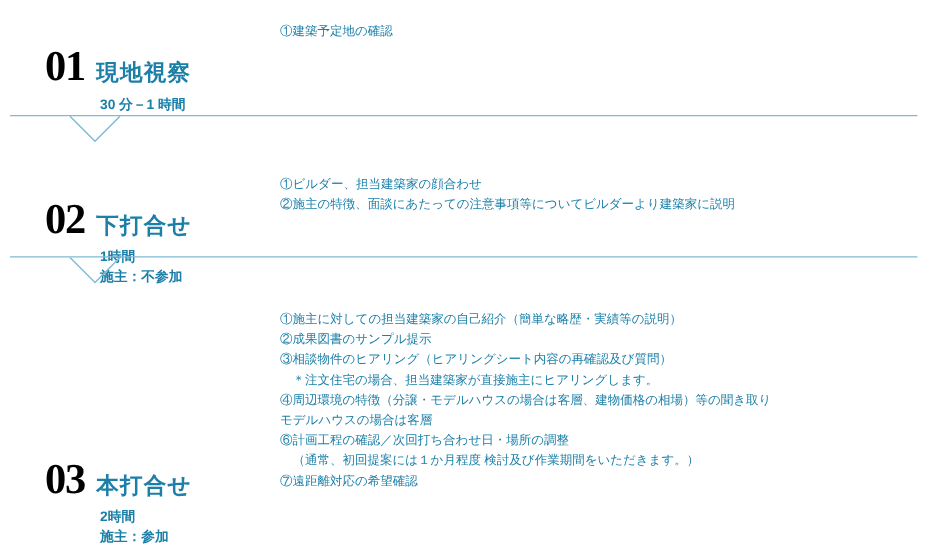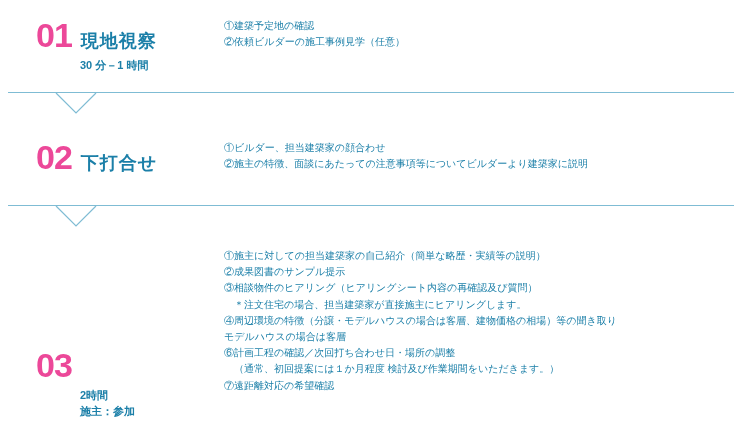--- a/index.html
+++ b/index.html
@@ -30,26 +30,27 @@
     top: 0;
     width: 175px;
     text-align: left;
   }
   .head-row {
     display: flex;
     align-items: baseline;
     white-space: nowrap;
   }
   .num {
-    font-family: Liberation Sans, sans-serif;
+    font-family: Liberation Serif, serif;
     font-size: 34px;
     font-weight: bold;
     letter-spacing: -1px;
-    color: #ec4899;
+    color: #000000;
     line-height: 1;
+    margin-top: 19px;
   }
   .title {
     font-size: 18px;
     font-weight: bold;
     color: #1b7fa8;
     margin-left: 9px;
     line-height: 1;
     letter-spacing: 1px;
   }
   .sub {
@@ -107,55 +108,59 @@
       <div class="head-row">
         <span class="num">01</span>
         <span class="title">現地視察</span>
       </div>
       <div class="sub">
         <span class="sub-line">30 分－1 時間</span>
       </div>
     </div>
     <div class="items">
       <div class="item">①建築予定地の確認</div>
-      <div class="item">②依頼ビルダーの施工事例見学（任意）</div>
     </div>
   </div>
 
   <div class="divider" style="top:92px;">
     <div class="bar"></div>
     <svg width="726" height="26" viewBox="0 0 726 26">
       <polyline points="48,1 68,21 88,1" fill="none" stroke="#7fbcd4" stroke-width="1.2"></polyline>
     </svg>
   </div>
 
   <div class="step" id="step-1" style="top:140px;">
     <div class="step-head">
       <div class="head-row">
         <span class="num">02</span>
         <span class="title">下打合せ</span>
+      </div>
+      <div class="sub">
+        <span class="sub-line">1時間</span>
+        <span class="sub-line">施主：不参加</span>
       </div>
     </div>
     <div class="items">
       <div class="item">①ビルダー、担当建築家の顔合わせ</div>
       <div class="item">②施主の特徴、面談にあたっての注意事項等についてビルダーより建築家に説明</div>
     </div>
   </div>
 
   <div class="divider" style="top:205px;">
     <div class="bar"></div>
     <svg width="726" height="26" viewBox="0 0 726 26">
       <polyline points="48,1 68,21 88,1" fill="none" stroke="#7fbcd4" stroke-width="1.2"></polyline>
     </svg>
   </div>
 
   <div class="step" id="step-2" style="top:248px;">
     <div class="step-head" style="top:100px;">
       <div class="head-row">
         <span class="num">03</span>
+        <span class="title">本打合せ</span>
       </div>
       <div class="sub">
         <span class="sub-line">2時間</span>
         <span class="sub-line">施主：参加</span>
       </div>
     </div>
     <div class="items">
       <div class="item">①施主に対しての担当建築家の自己紹介（簡単な略歴・実績等の説明）</div>
       <div class="item">②成果図書のサンプル提示</div>
       <div class="item">③相談物件のヒアリング（ヒアリングシート内容の再確認及び質問）</div>

